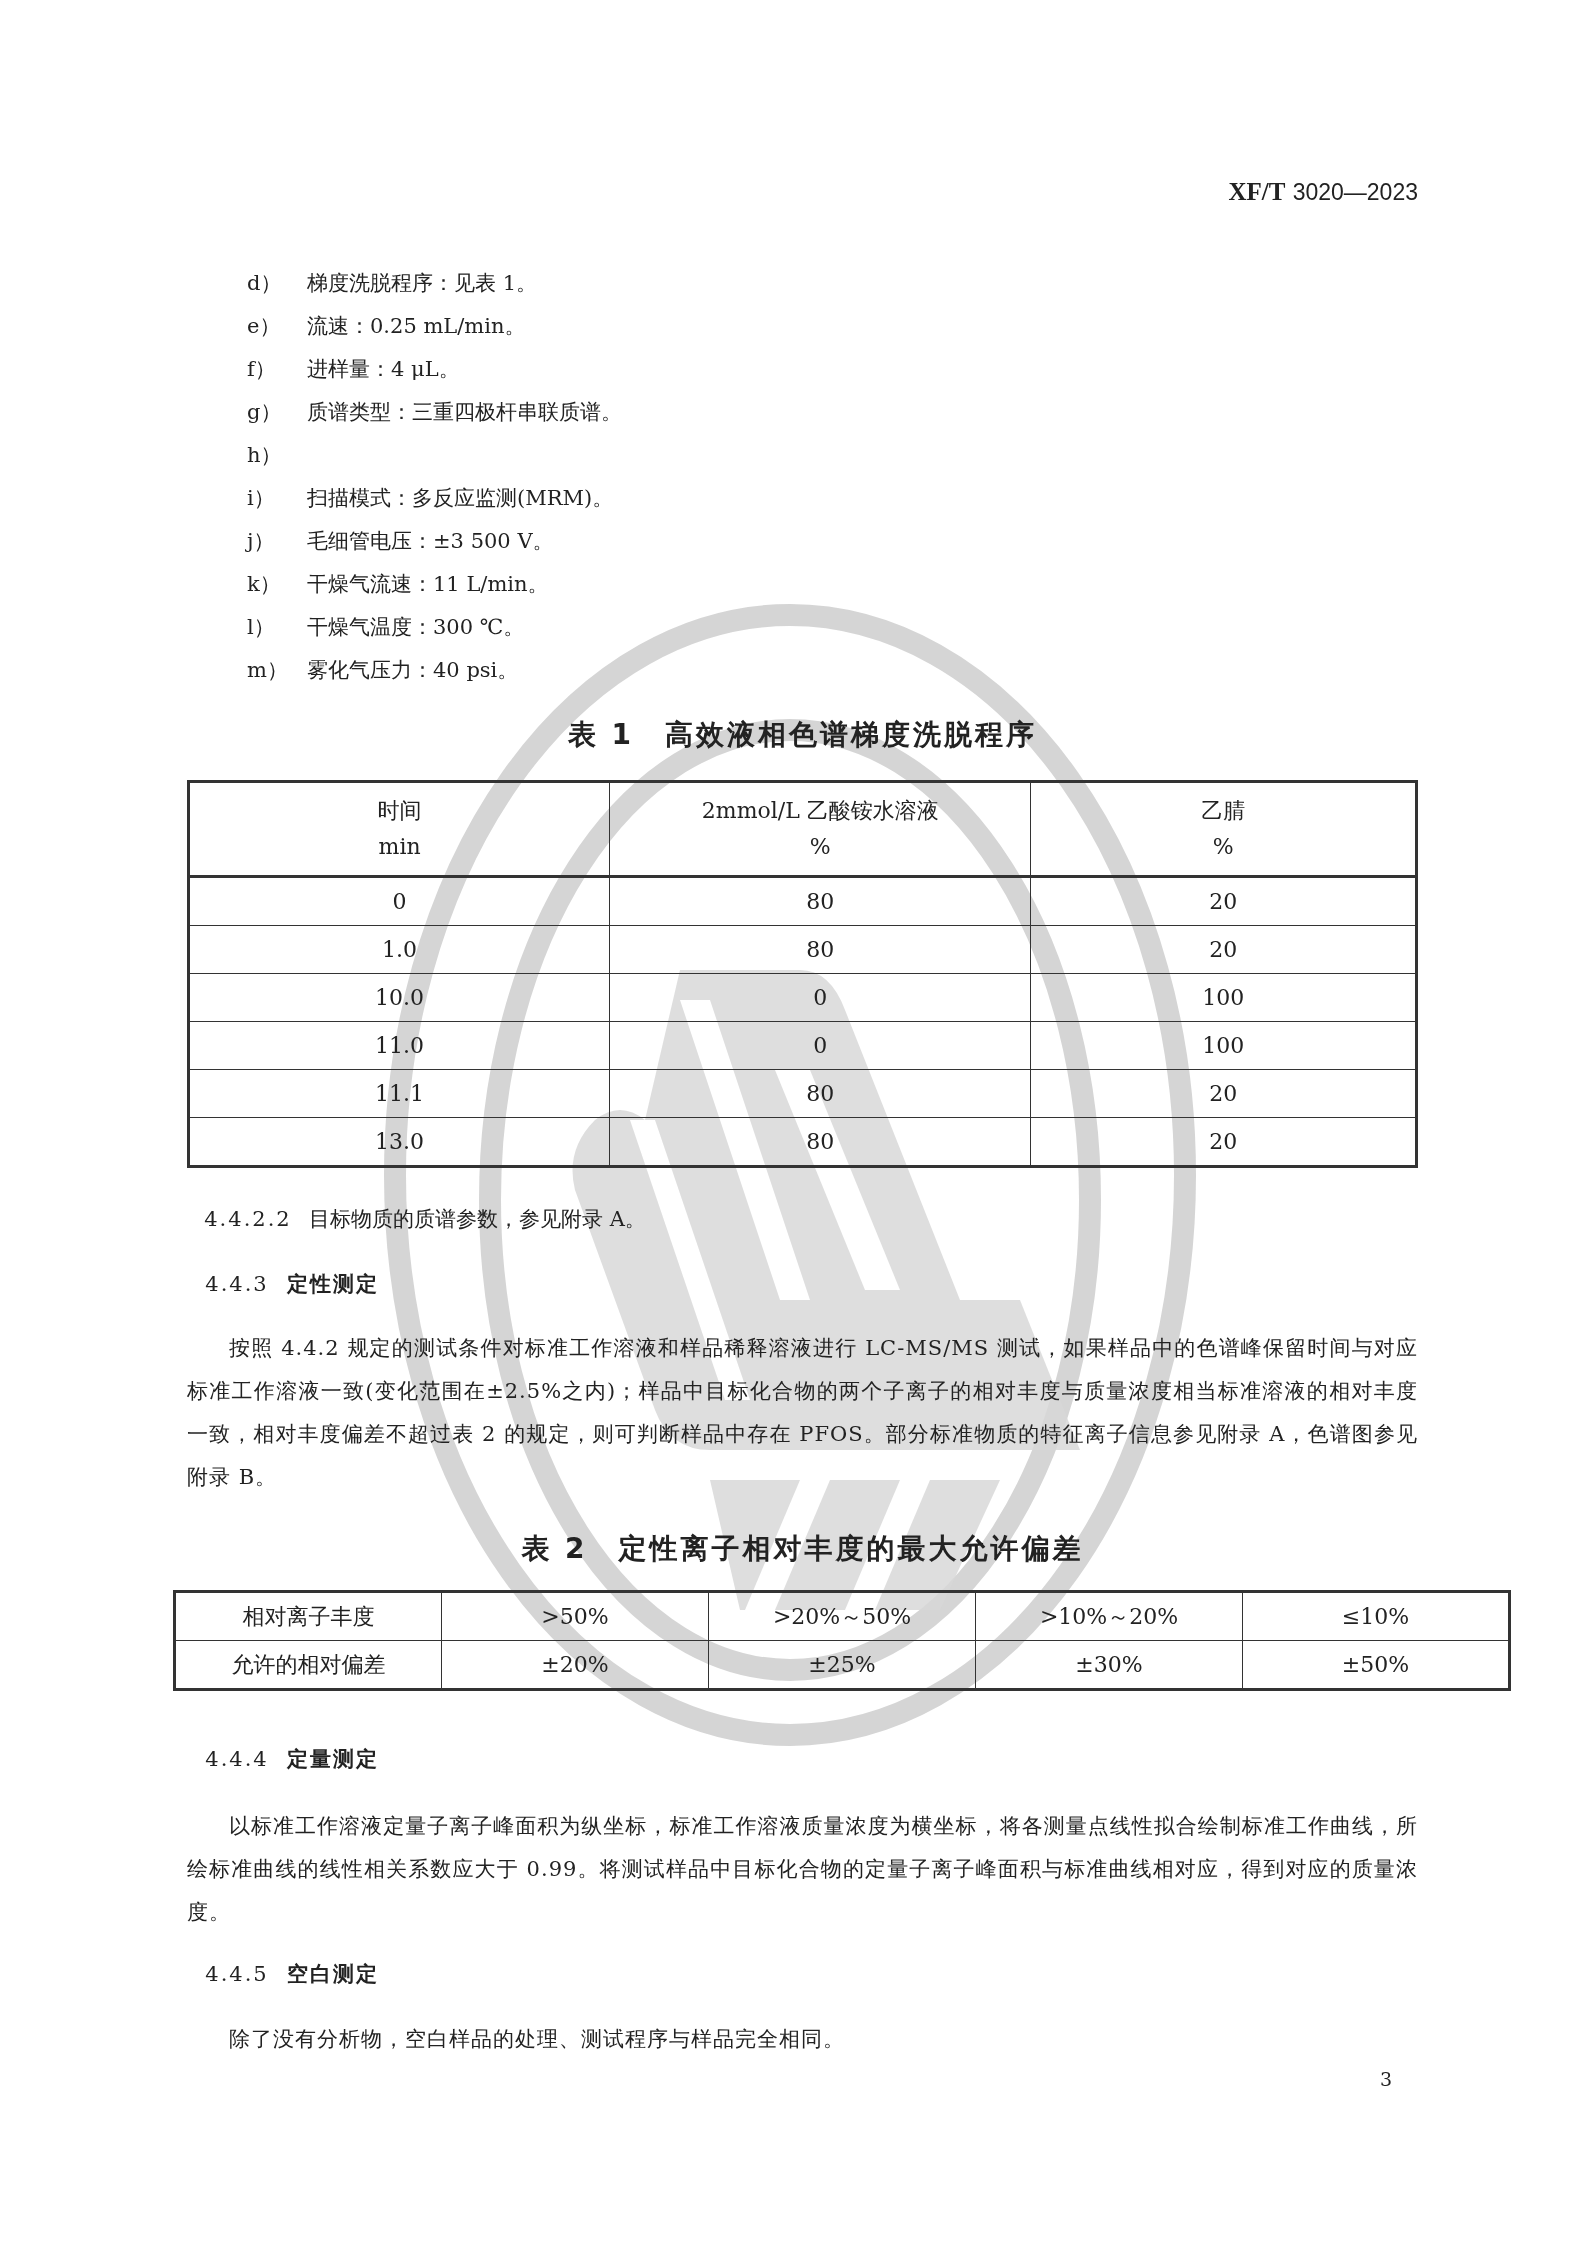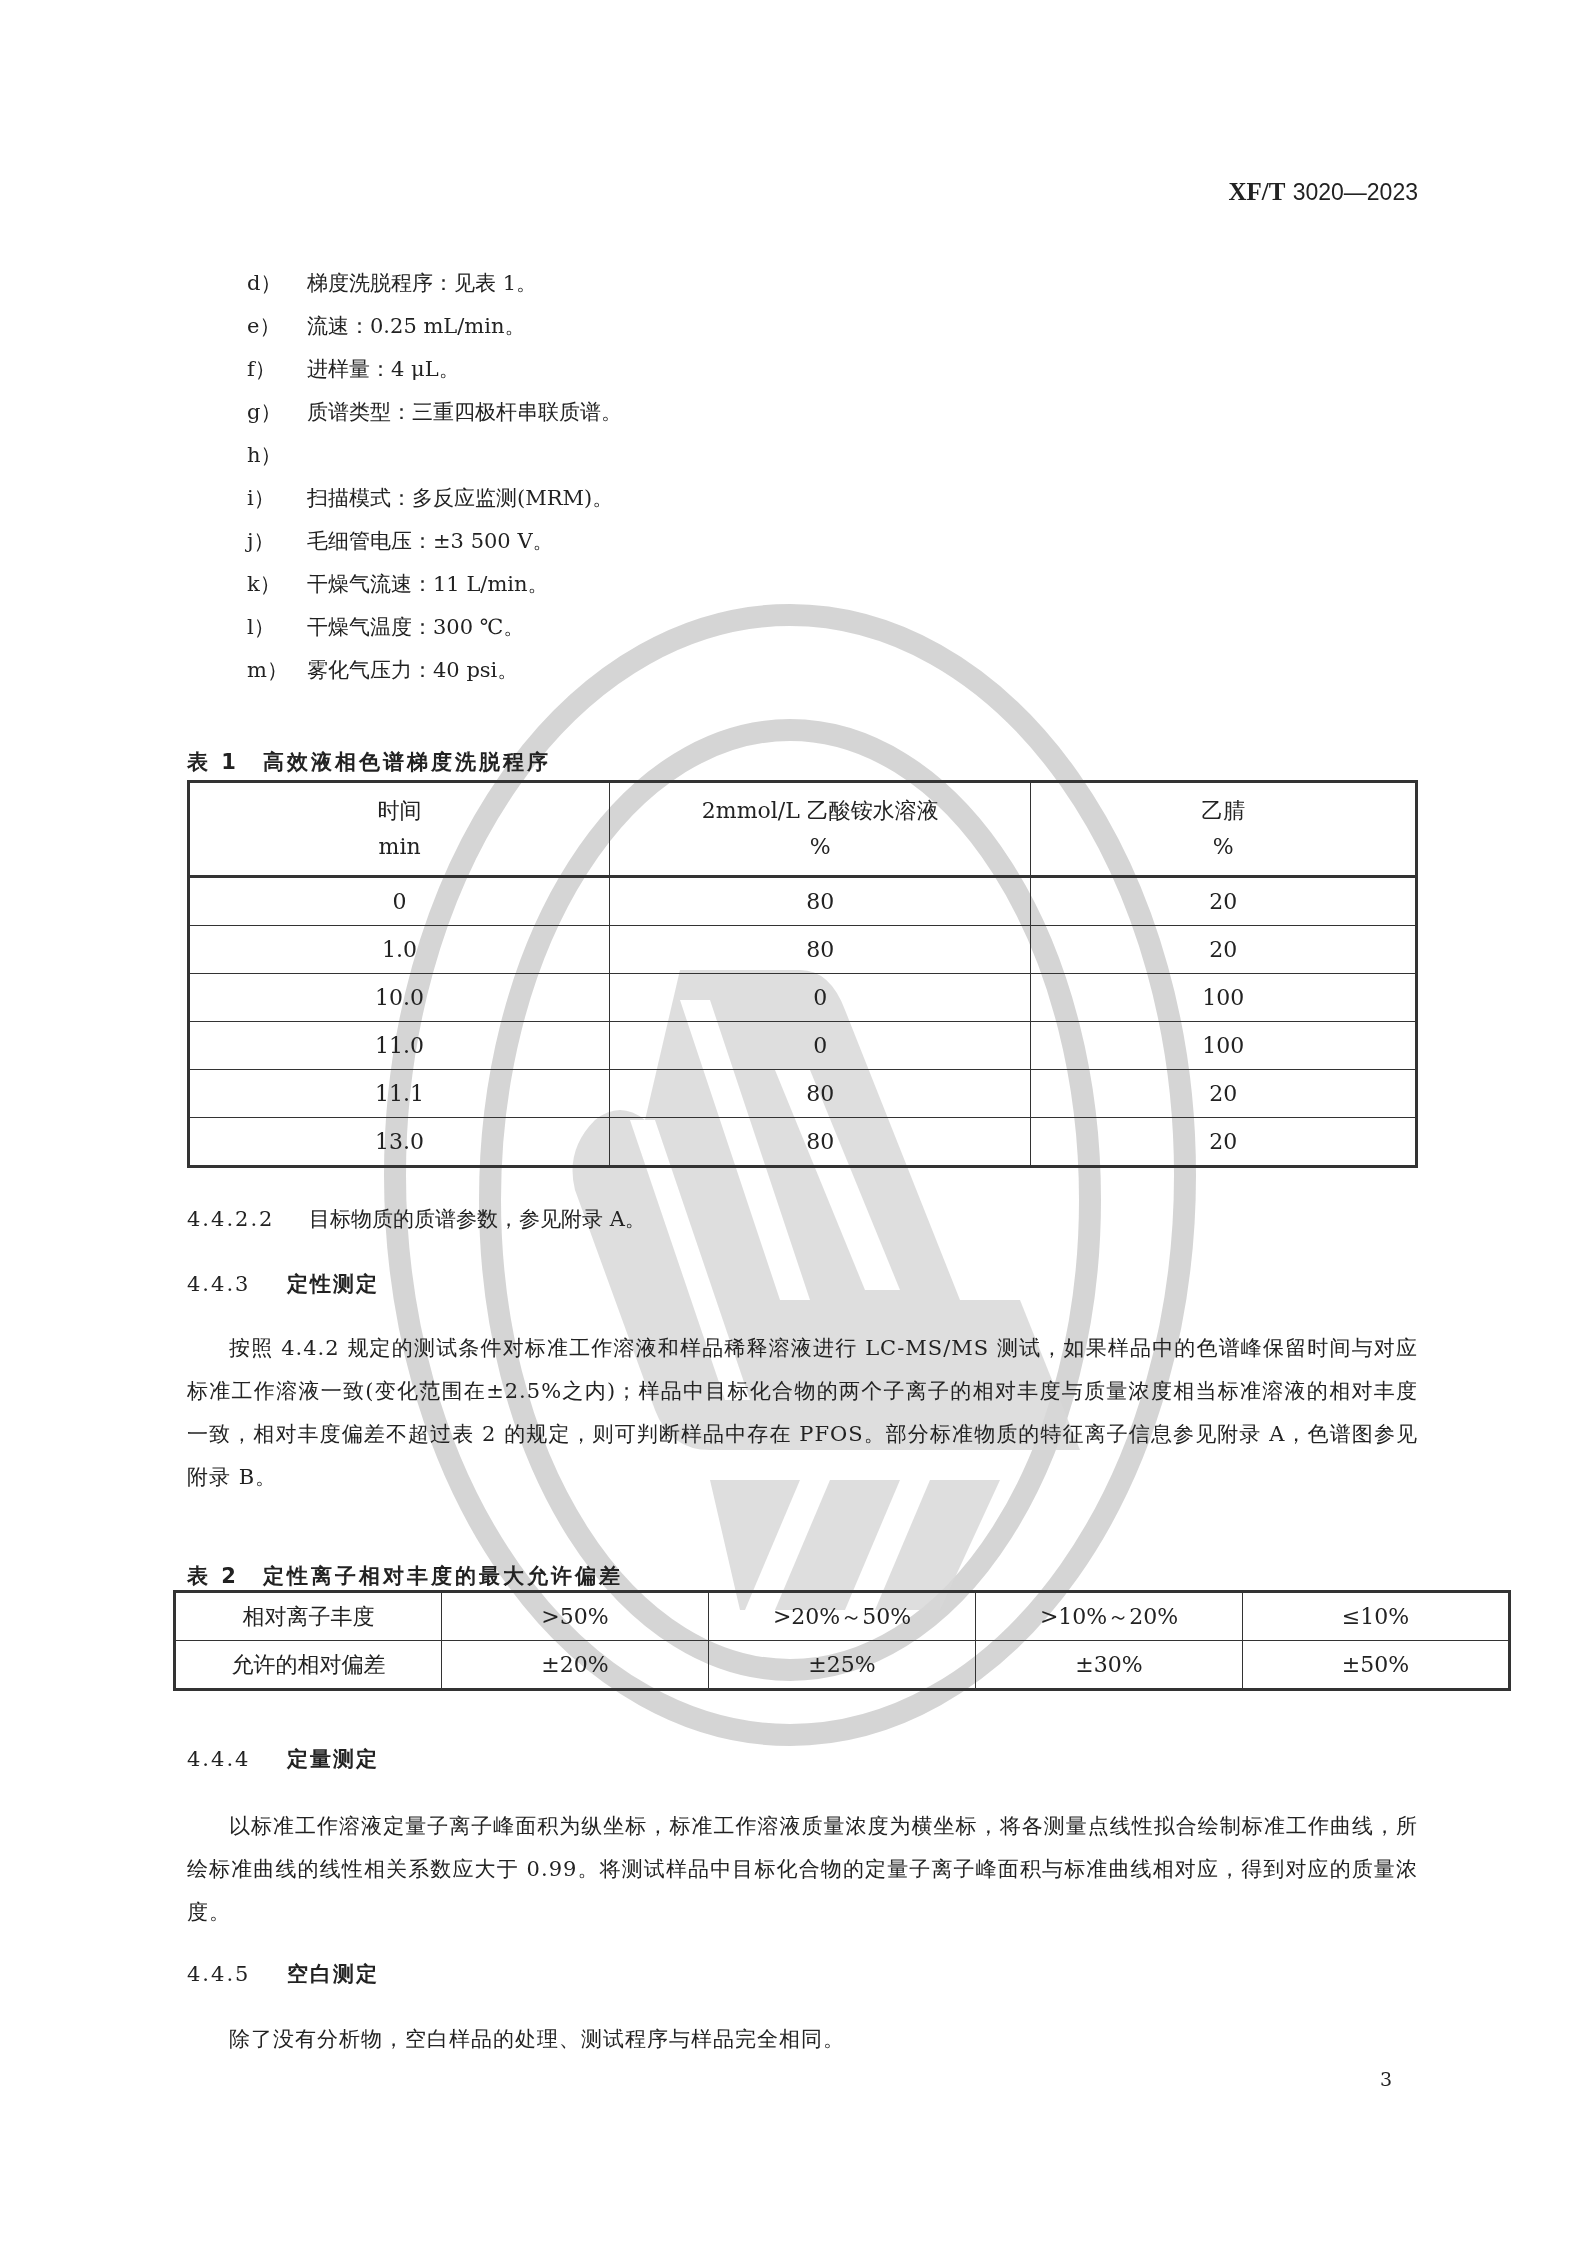--- a/index.html
+++ b/index.html
@@ -5,32 +5,32 @@
   html, body { margin: 0; padding: 0; background: #ffffff; }
   body { width: 1588px; height: 2246px; position: relative; overflow: hidden;
          font-family: "DejaVu Serif", "Liberation Serif", serif; color: #222; }
   .abs { position: absolute; }
   .std-code { left: 1160px; top: 178px; width: 258px; text-align: right; font-size: 23px; white-space: nowrap; }
   .std-code .bold { font-family: "Liberation Serif", serif; font-weight: bold; font-size: 25px; }
   .std-code .num { font-family: "Liberation Sans", sans-serif; }
   .list { left: 247px; top: 262px; }
   .list-item { height: 43px; line-height: 43px; font-size: 21px; white-space: nowrap; display: flex; }
   .list-item .marker { width: 60px; }
-  .caption { font-family: "DejaVu Sans", "Liberation Sans", sans-serif; font-weight: bold; font-size: 21px;
-             letter-spacing: 3px; text-align: left; left: 187px; width: 1231px; margin-top: 32px; }
+  .caption { font-family: "DejaVu Sans", "Liberation Sans", sans-serif; font-weight: bold; font-size: 28px;
+             letter-spacing: 3px; text-align: center; left: 187px; width: 1231px; }
   table { border-collapse: collapse; font-size: 22px; }
   .t1 { left: 187px; top: 780px; width: 1231px; }
   .t1 td, .t1 th { border: 1px solid #333; text-align: center; font-weight: normal; padding: 0; }
   .t1 { border: 3px solid #333; }
   .t1 thead th { height: 92px; line-height: 36px; border-bottom: 3px solid #333; }
   .t1 tbody td { height: 47px; }
   .t2 { left: 173px; top: 1590px; width: 1338px; border: 3px solid #333; }
   .t2 td { border: 1px solid #333; text-align: center; height: 47px; padding: 0; }
   .heading { left: 187px; font-size: 21px; white-space: nowrap; }
-  .heading .num { display: inline-block; width: 100px; letter-spacing: 2px; }
+  .heading .num { display: inline-block; width: 100px; letter-spacing: 2px; text-align: center; }
   .heading .title { font-family: "DejaVu Sans", "Liberation Sans", sans-serif; font-weight: bold; letter-spacing: 2px; }
   .para { left: 187px; width: 1231px; font-size: 21px; line-height: 43px; text-align: justify; text-indent: 2em; letter-spacing: 1px; }
   .page-num { left: 1380px; top: 2068px; font-size: 19px; }
   .watermark { left: 380px; top: 600px; width: 820px; height: 1150px; pointer-events: none; opacity: 0.55; }
 </style>
 </head>
 <body>
 
 <svg class="abs watermark" viewBox="0 0 820 1150">
   <ellipse cx="410" cy="575" rx="395" ry="560" fill="none" stroke="#b3b3b3" stroke-width="22"></ellipse>

